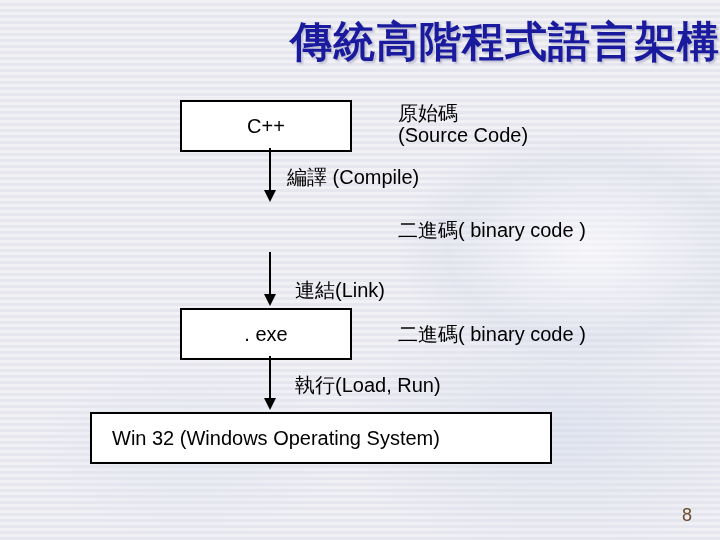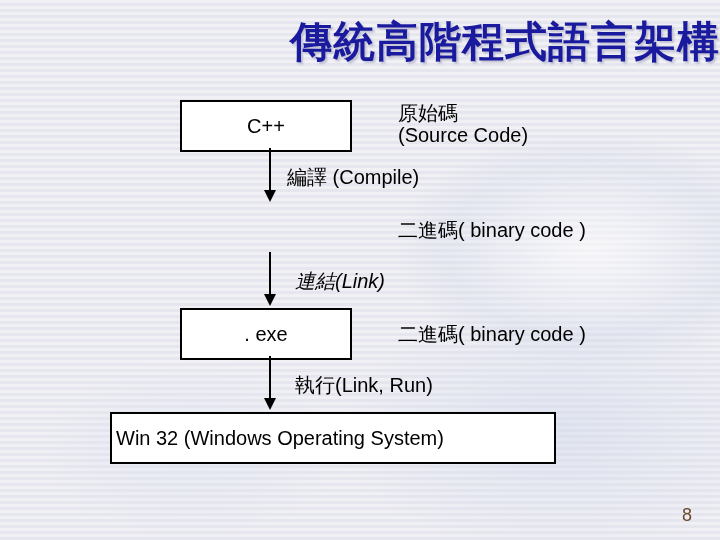--- a/index.html
+++ b/index.html
@@ -105,27 +105,27 @@
     <polygon points="10,54 4,42 16,42" fill="#000"></polygon>
   </svg>
   <div class="arrow-label" style="left:279px; top:164px;margin-left:8px;">編譯 (Compile)</div>
 
   <div class="label" style="left:398px; top:217px;">二進碼( binary code )</div>
 
   <svg class="arrow" style="left:260px; top:252px;" width="20" height="56">
     <line x1="10" y1="0" x2="10" y2="44" stroke="#000" stroke-width="2"></line>
     <polygon points="10,54 4,42 16,42" fill="#000"></polygon>
   </svg>
-  <div class="arrow-label" style="left:295px; top:268px;font-style:italic;">連結(Link)</div>
+  <div class="arrow-label" style="left:295px; top:277px;">連結(Link)</div>
 
   <div class="box" style="left:180px; top:308px; width:168px; height:48px;">. exe</div>
   <div class="label" style="left:398px; top:321px;">二進碼( binary code )</div>
 
   <svg class="arrow" style="left:260px; top:356px;" width="20" height="56">
     <line x1="10" y1="0" x2="10" y2="44" stroke="#000" stroke-width="2"></line>
     <polygon points="10,54 4,42 16,42" fill="#000"></polygon>
   </svg>
-  <div class="arrow-label" style="left:295px; top:372px;">執行(Link, Run)</div>
+  <div class="arrow-label" style="left:295px; top:372px;">執行(Load, Run)</div>
 
-  <div class="box" style="left:90px; top:412px; width:438px; height:48px; justify-content:flex-start; padding-left:4px;margin-left:20px;">Win 32 (Windows Operating System)</div>
+  <div class="box" style="left:90px; top:412px; width:438px; height:48px; justify-content:flex-start; padding-left:20px;">Win 32 (Windows Operating System)</div>
 
   <div class="page-num">8</div>
 </div>
 
 </body></html>

